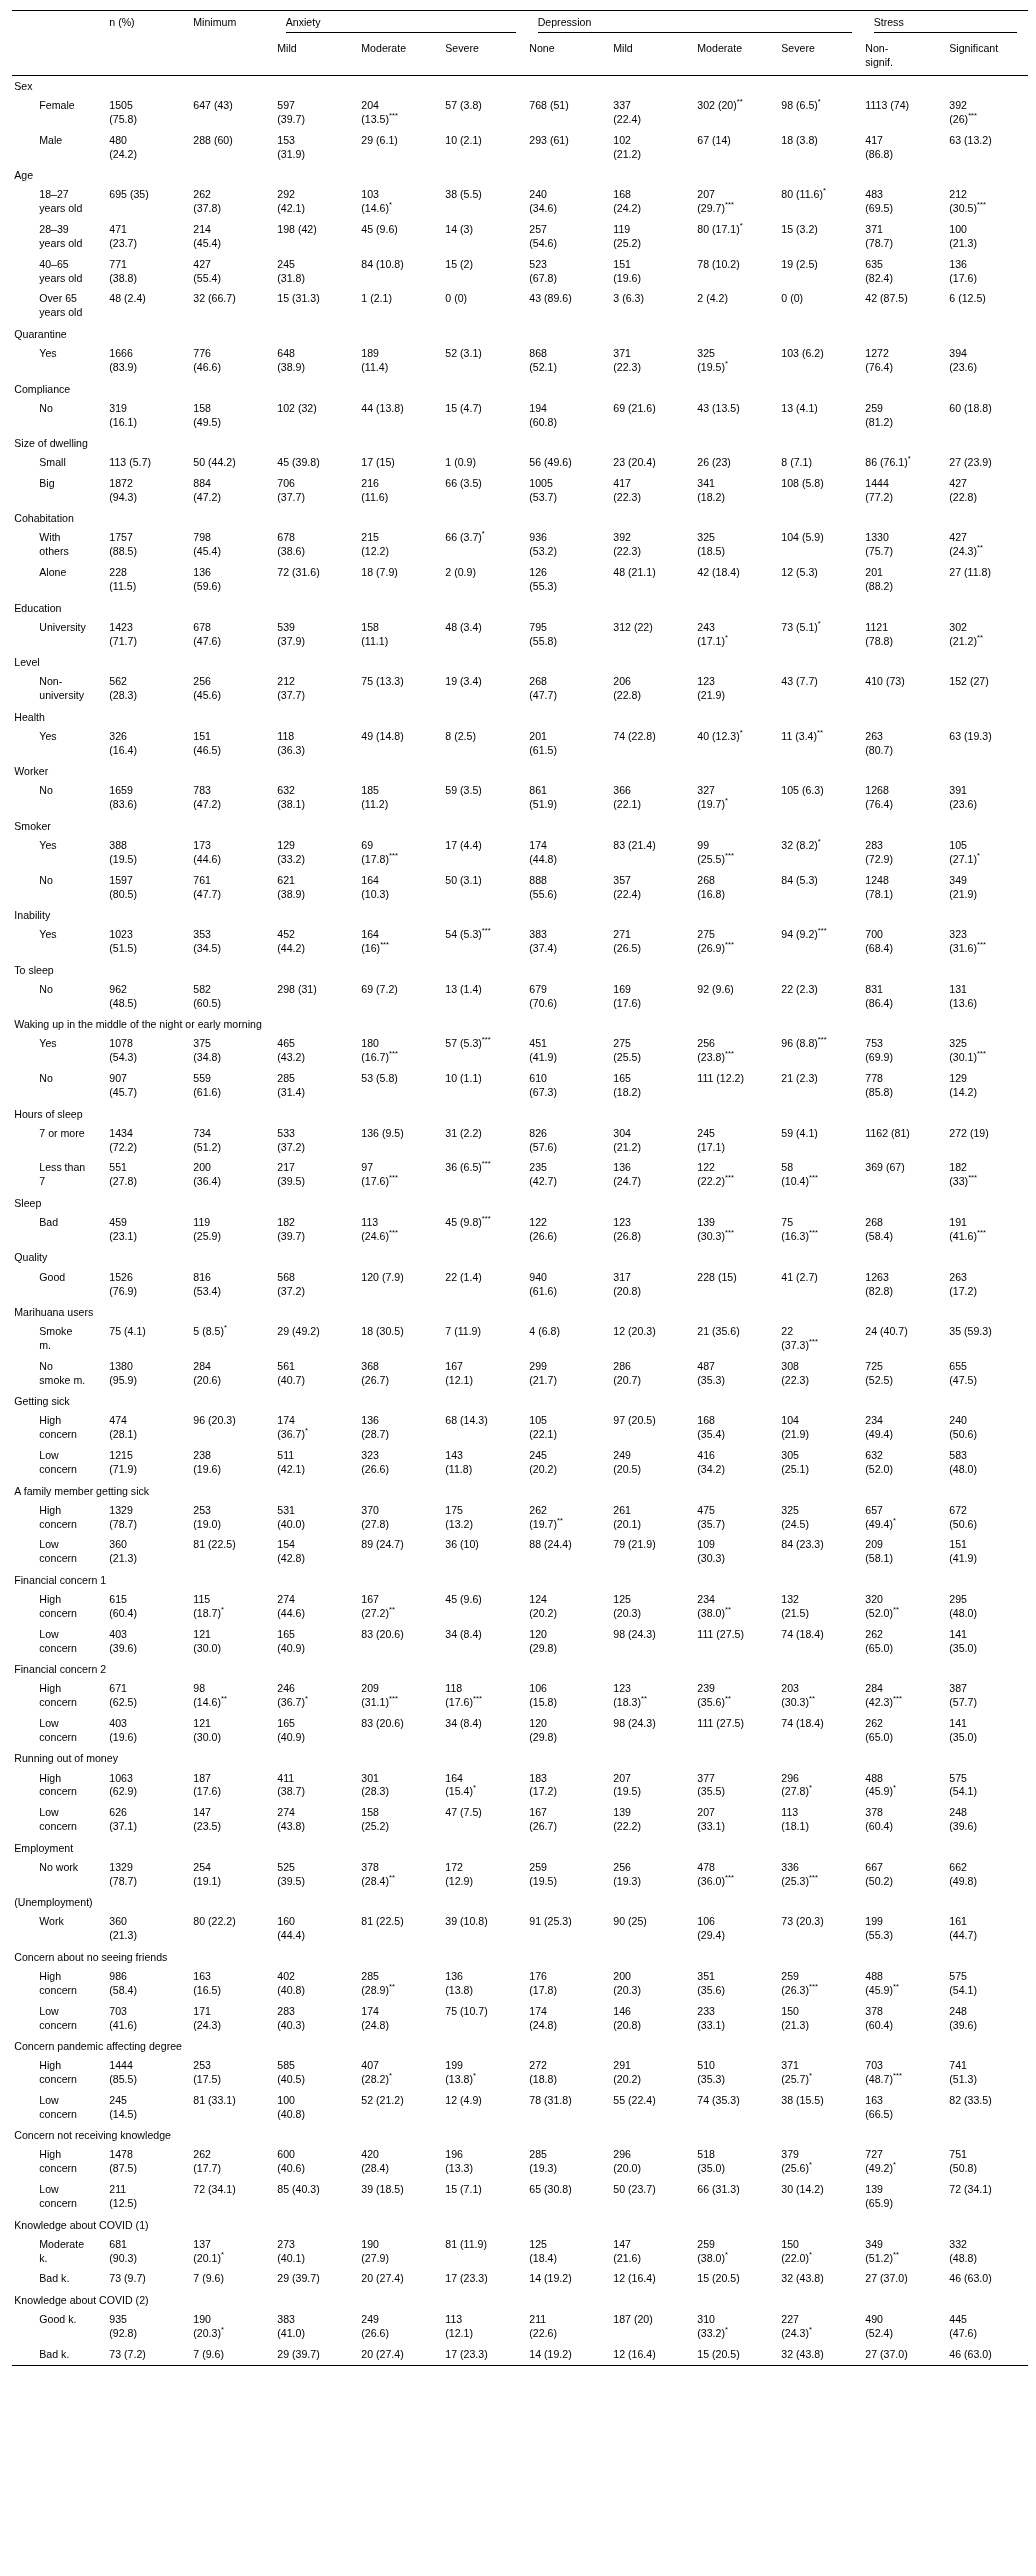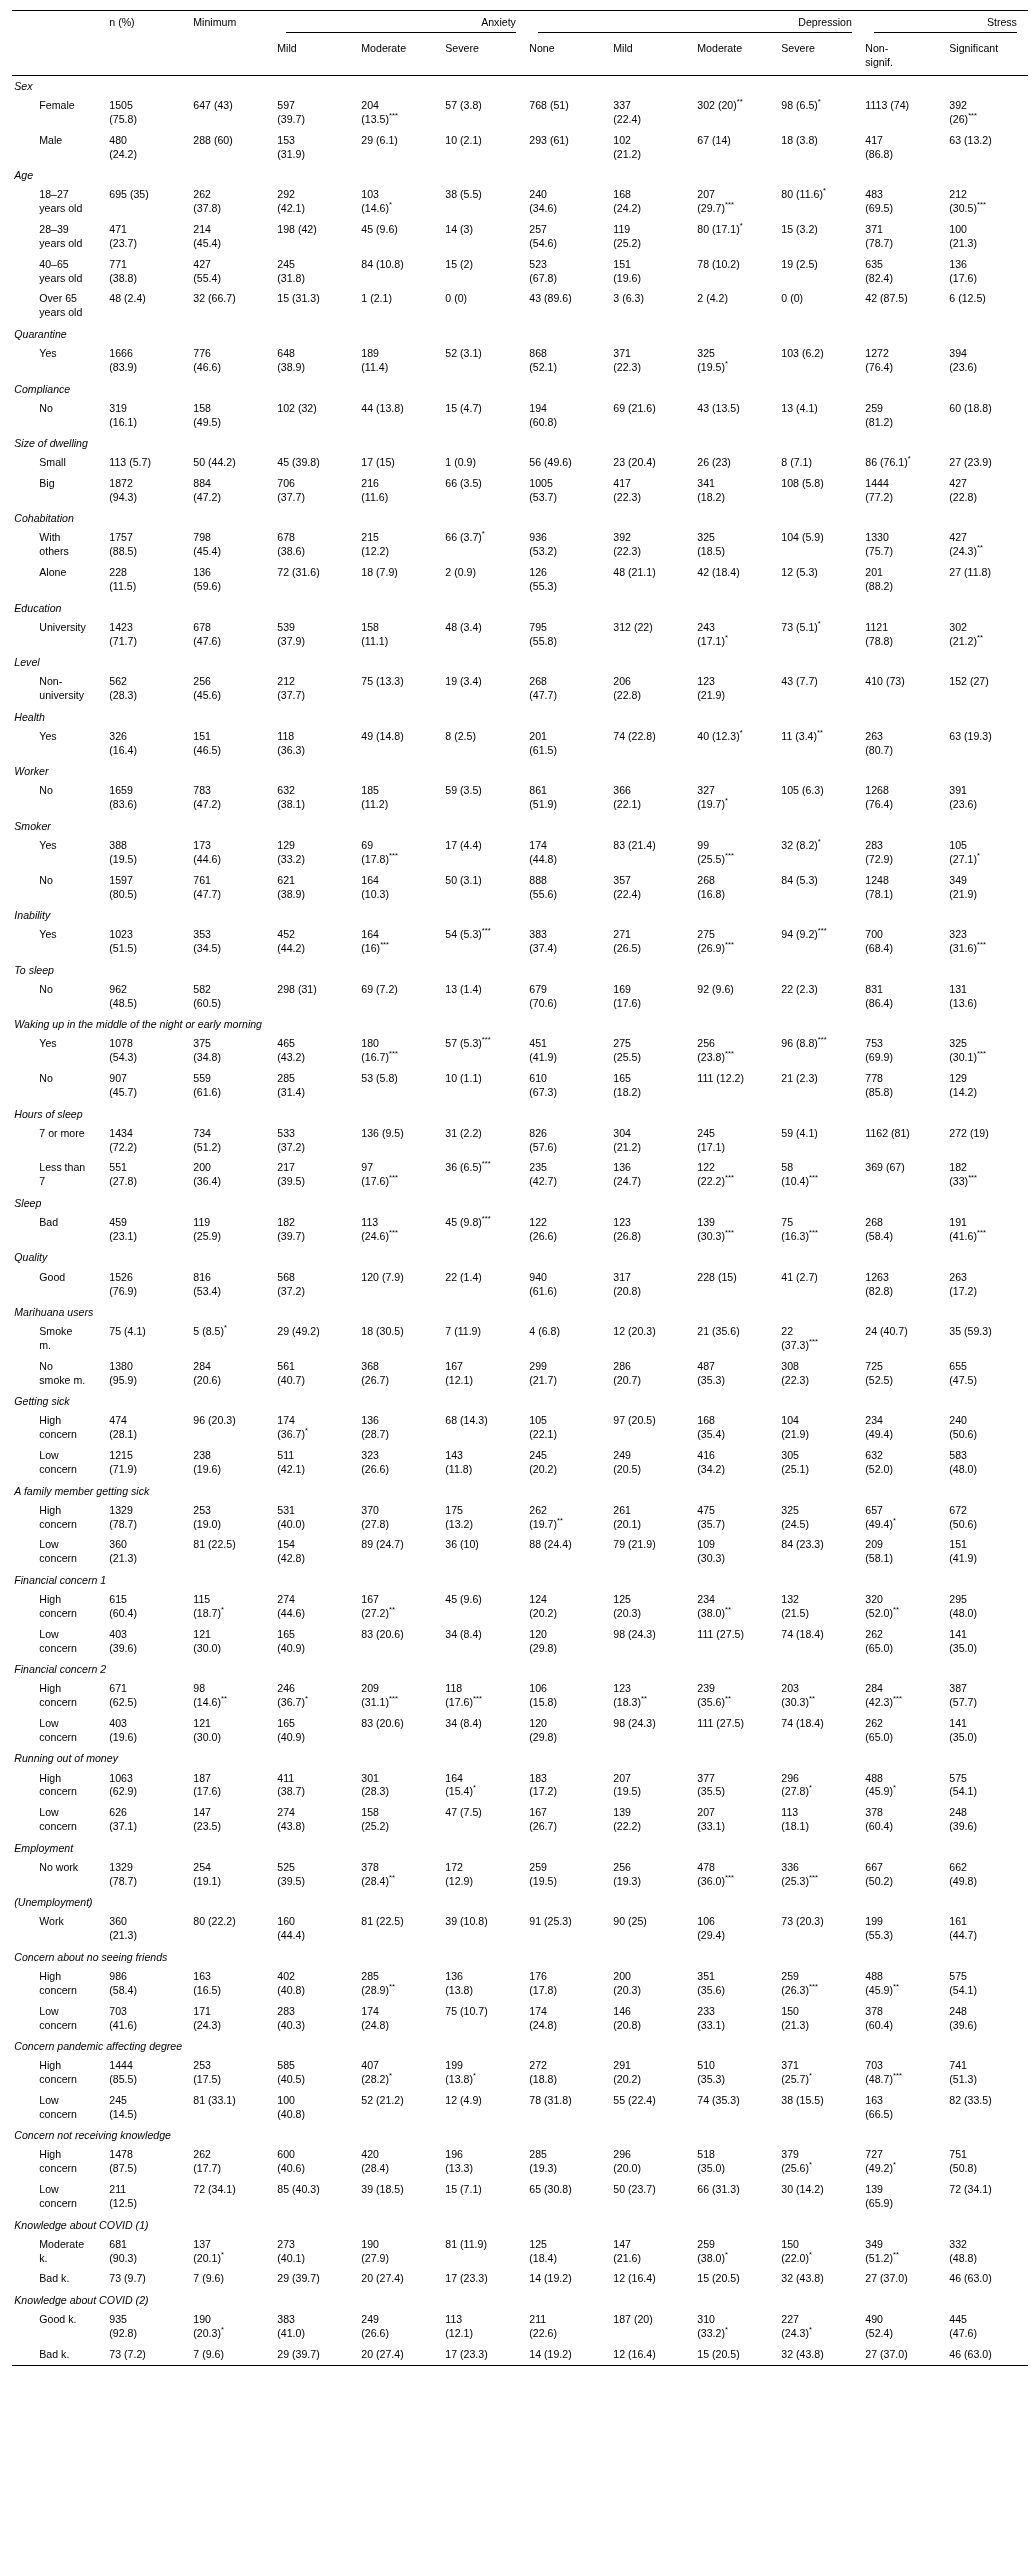--- a/index.html
+++ b/index.html
@@ -25,28 +25,27 @@
     text-align: left;
     vertical-align: top;
     padding: 2.5px 2.5px;
     font-weight: normal;
     overflow: hidden;
   }
   thead th { padding-top: 5px; padding-bottom: 3.4px; }
   th.span2 { border-bottom: 0.8px solid #000; }
   .grp-label {
     display: block;
-    text-align: right;
+    text-align: left;
     padding-bottom: 2.5px;
     margin: 0 8.4px;
     border-bottom: 0.8px solid #000;
   }
   tr.subhead th { border-bottom: 0.8px solid #000; padding-bottom: 5px; margin-left: 20px; }
   td.section-title {
-    font-style: italic;
     padding-top: 4.2px;
     padding-bottom: 1.7px;
   }
   tbody td { padding-top: 3.4px; padding-bottom: 3.4px; }
   .rowlabel { display: block; max-width: 52px; padding-left: 5px; margin-left: 20px; }
   .cell { display: block; max-width: 47px; }
   sup { font-size: 7.6px; line-height: 0; vertical-align: super; }
 </style>
 </head>
 <body>

